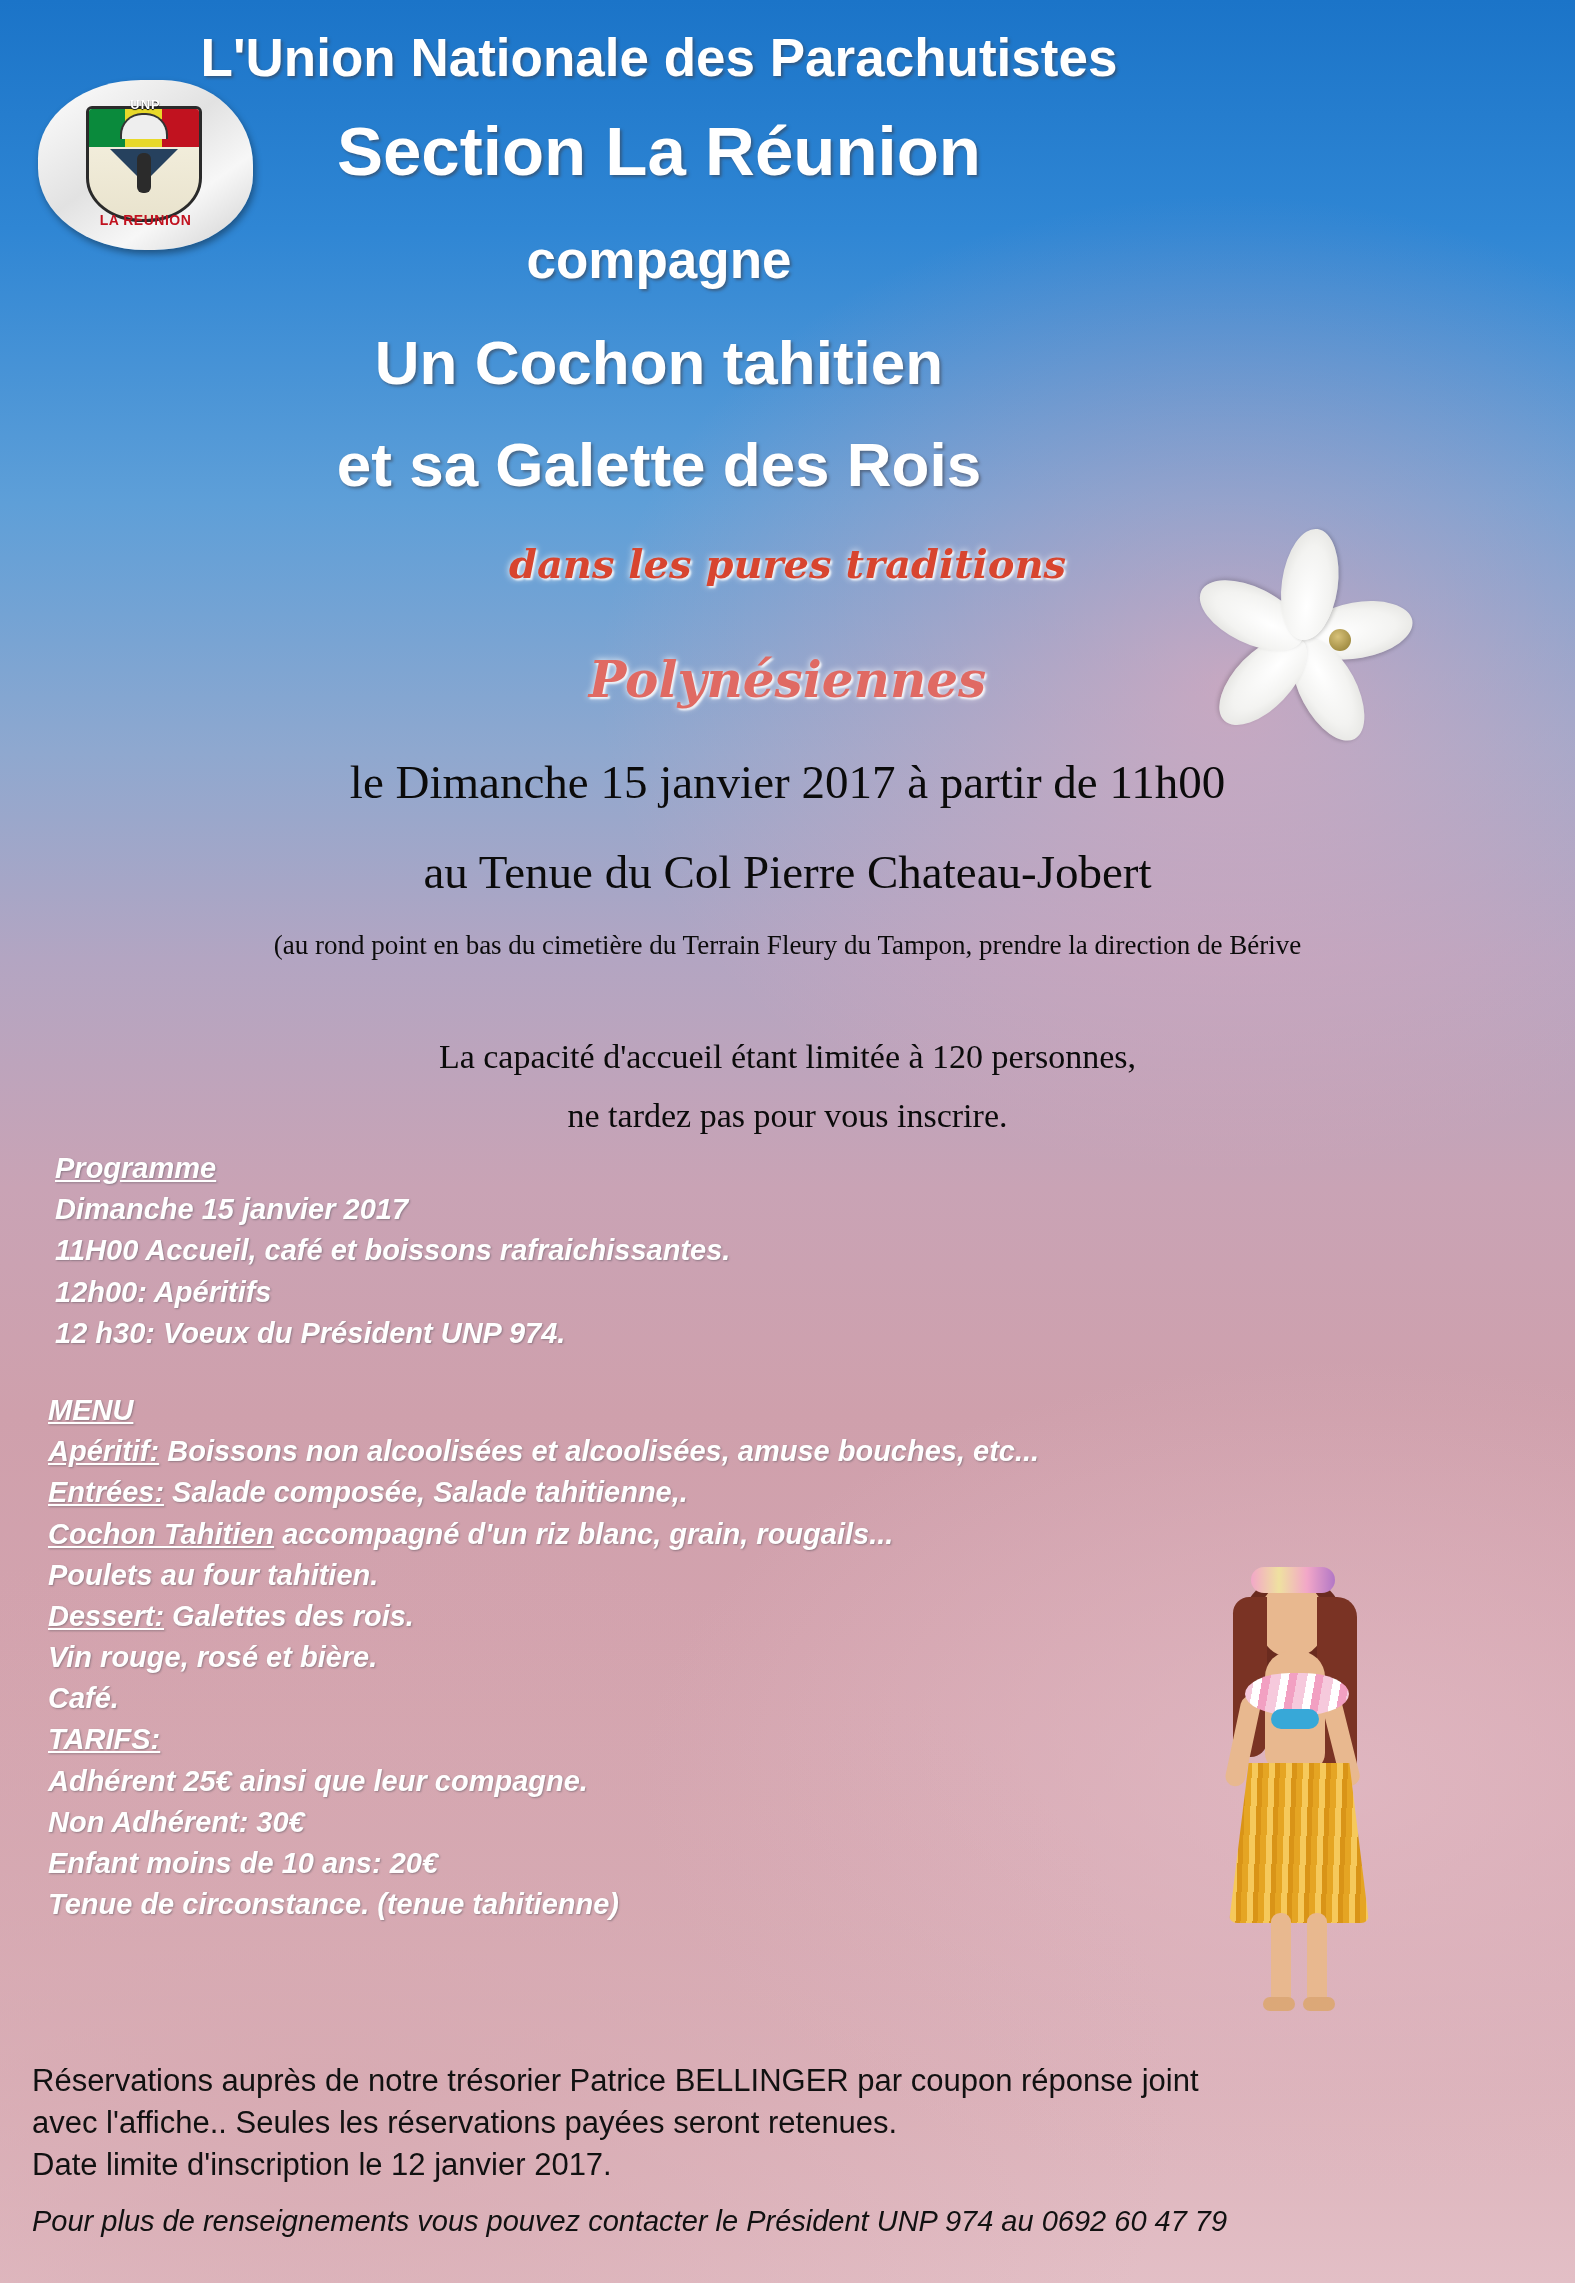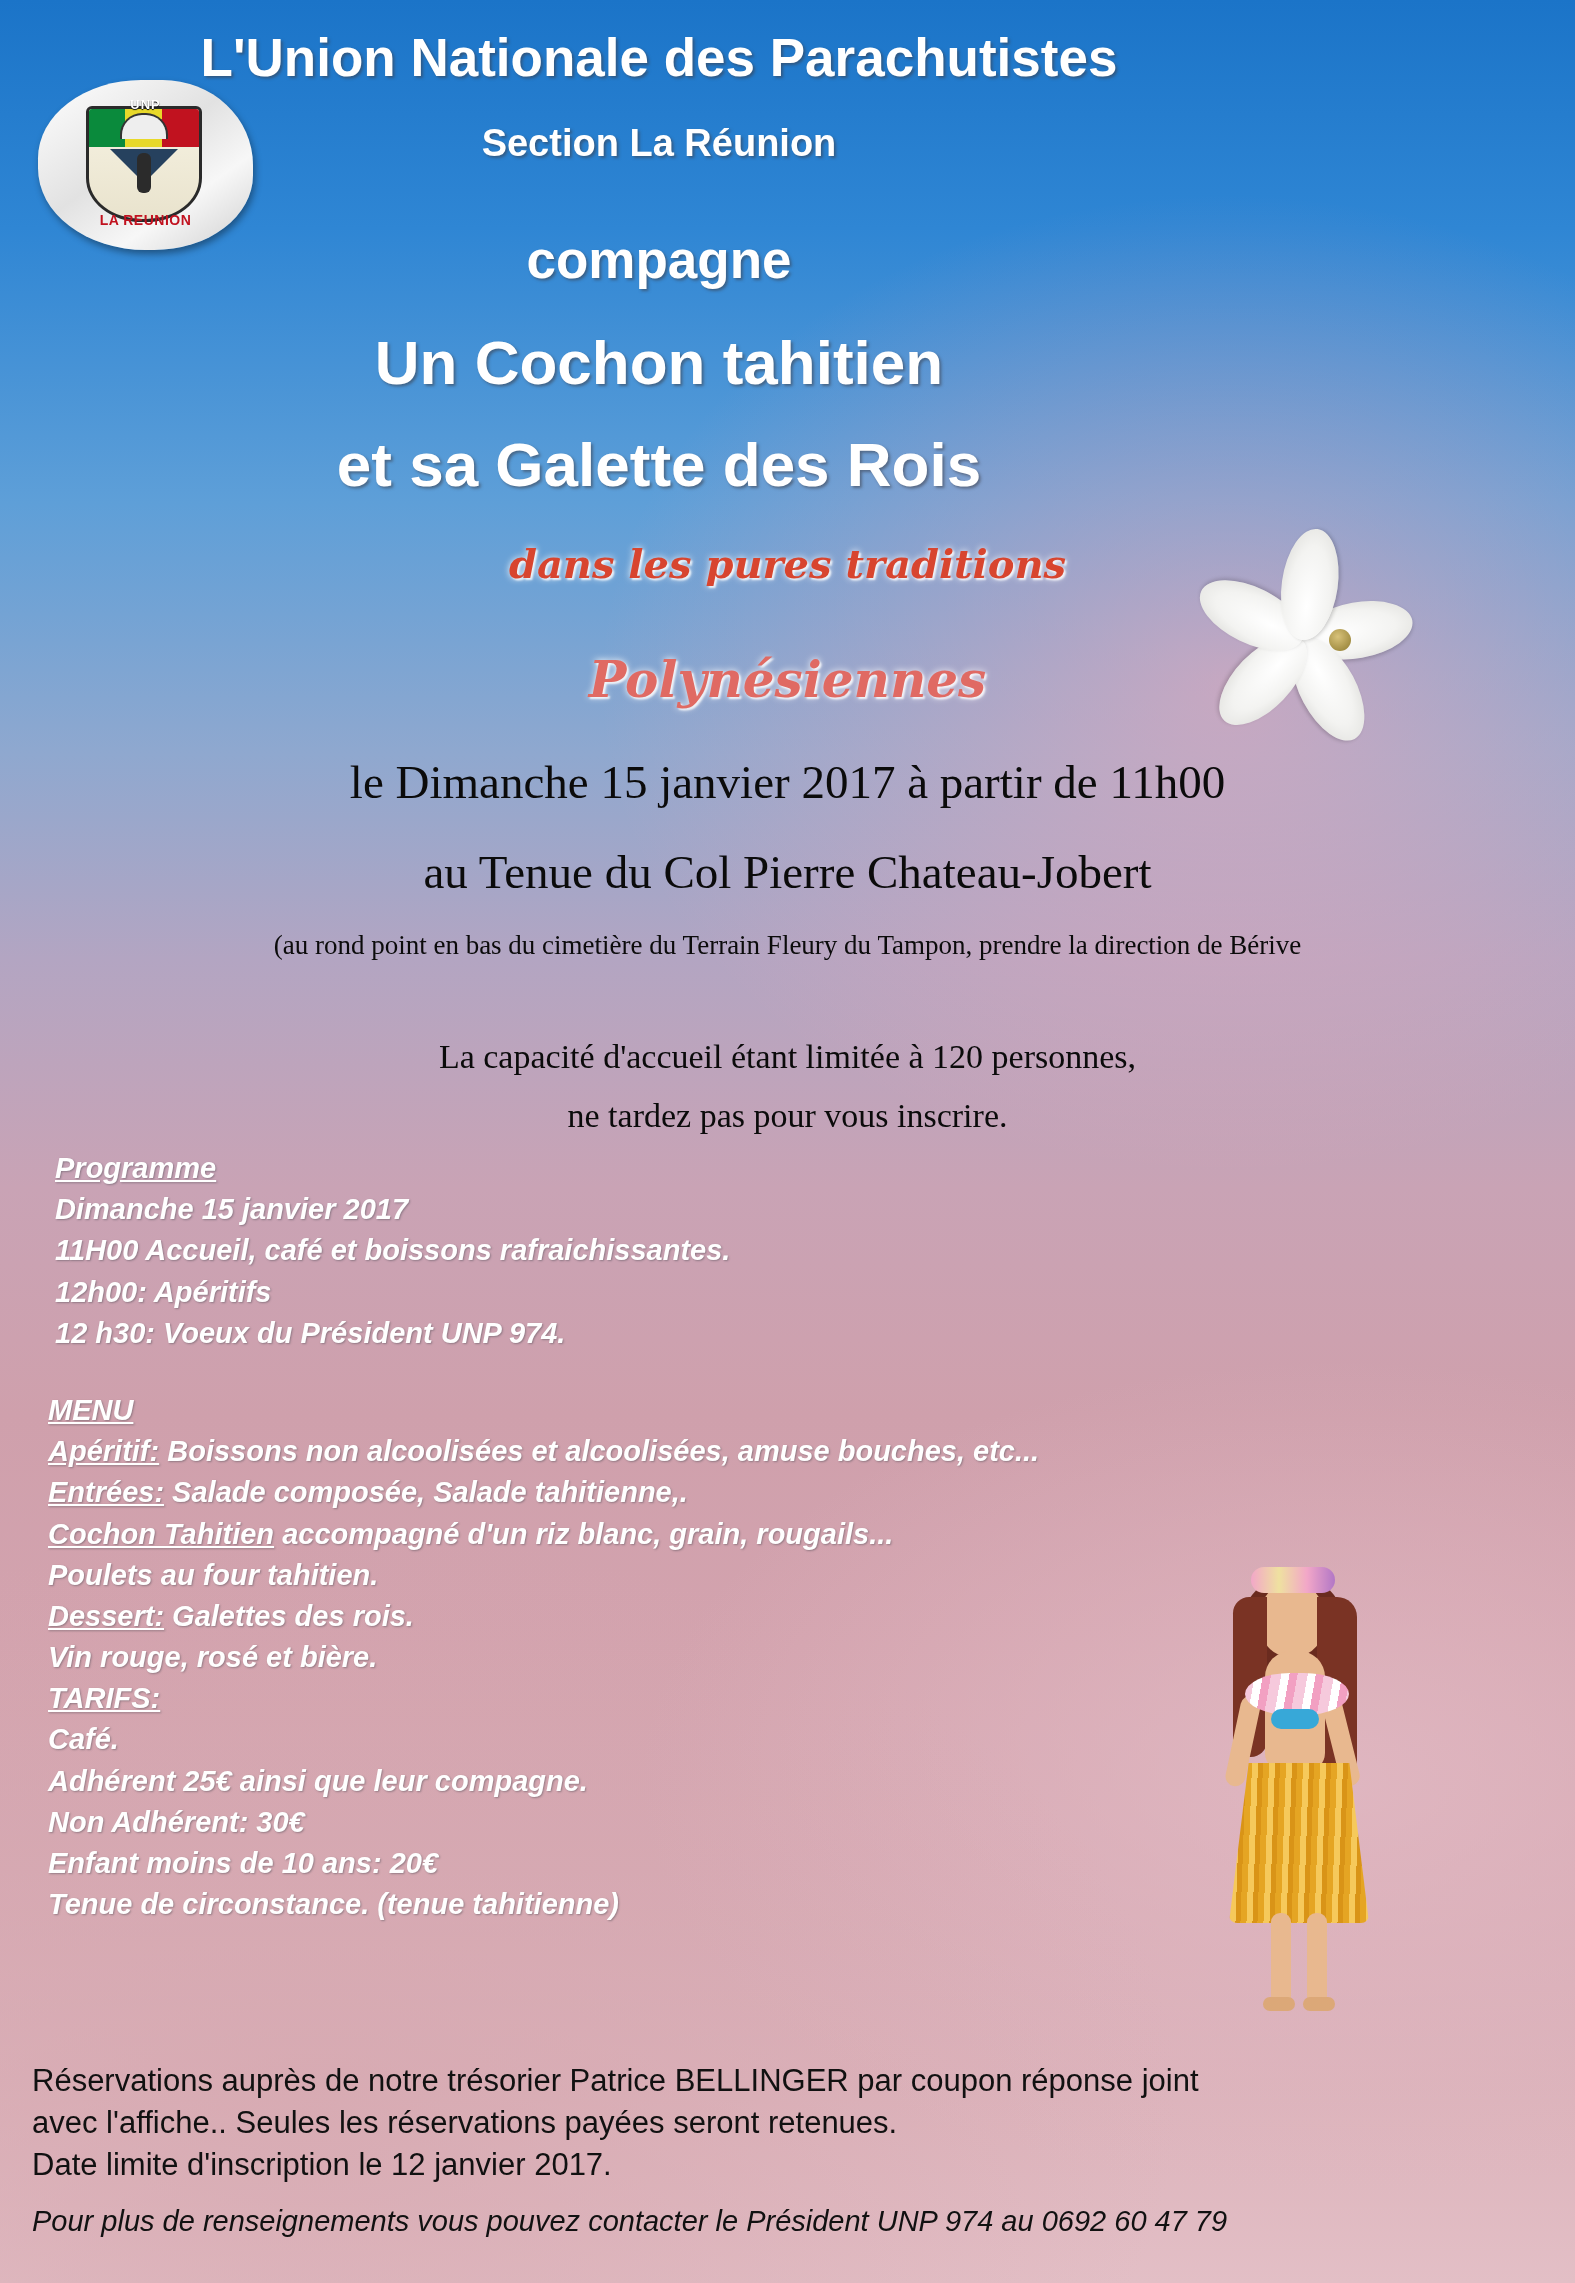--- a/index.html
+++ b/index.html
@@ -284,21 +284,21 @@
     position: absolute;
     left: 0;
     width: 1318px;
     text-align: center;
     color: #ffffff;
     font-weight: bold;
     text-shadow: 2px 2px 3px rgba(60,60,70,0.55);
     line-height: 1.05;
   }
   #h1 { top: 30px;  font-size: 53px; }
-  #h2 { top: 124px; font-size: 38px; }
+  #h2 { top: 116px; font-size: 69px; }
   #h3 { top: 232px; font-size: 53px; }
   #h4 { top: 330px; font-size: 62px; }
   #h5 { top: 432px; font-size: 62px; }
 
   .script {
     position: absolute;
     left: 0;
     width: 1575px;
     text-align: center;
     font-family: "DejaVu Serif", serif;
@@ -451,23 +451,23 @@
       <span class="u">Cochon Tahitien</span><span> accompagné d'un riz blanc, grain, rougails...</span>
     </div>
 
     <div class="row">Poulets au four tahitien.</div>
 
     <div class="row">
       <span class="u">Dessert:</span><span> Galettes des rois.</span>
     </div>
 
     <div class="row">Vin rouge, rosé et bière.</div>
+    <div class="row">Café.</div>
+
     <div class="row u">TARIFS:</div>
-
-    <div class="row">Café.</div>
     <div class="row">Adhérent 25€ ainsi que leur compagne.</div>
     <div class="row">Non Adhérent: 30€</div>
     <div class="row">Enfant moins de 10 ans: 20€</div>
     <div class="row">Tenue de circonstance. (tenue tahitienne)</div>
   </div>
 
   <div id="footer">
     <div>Réservations auprès de notre trésorier Patrice BELLINGER par coupon réponse joint</div>
     <div>avec l'affiche.. Seules les réservations payées seront retenues.</div>
     <div>Date limite d'inscription le 12 janvier 2017.</div>

